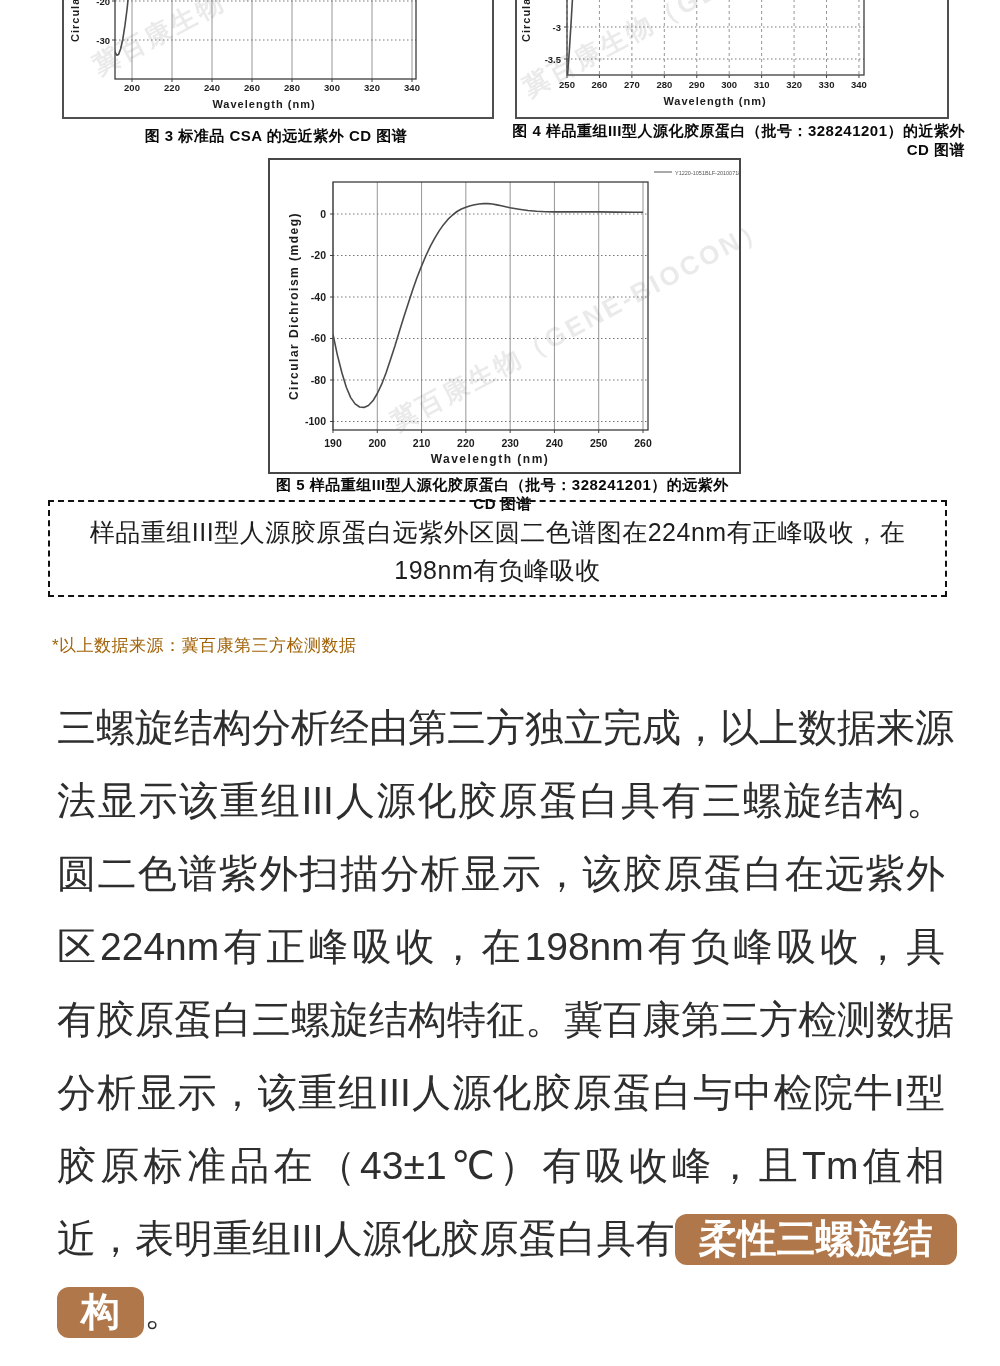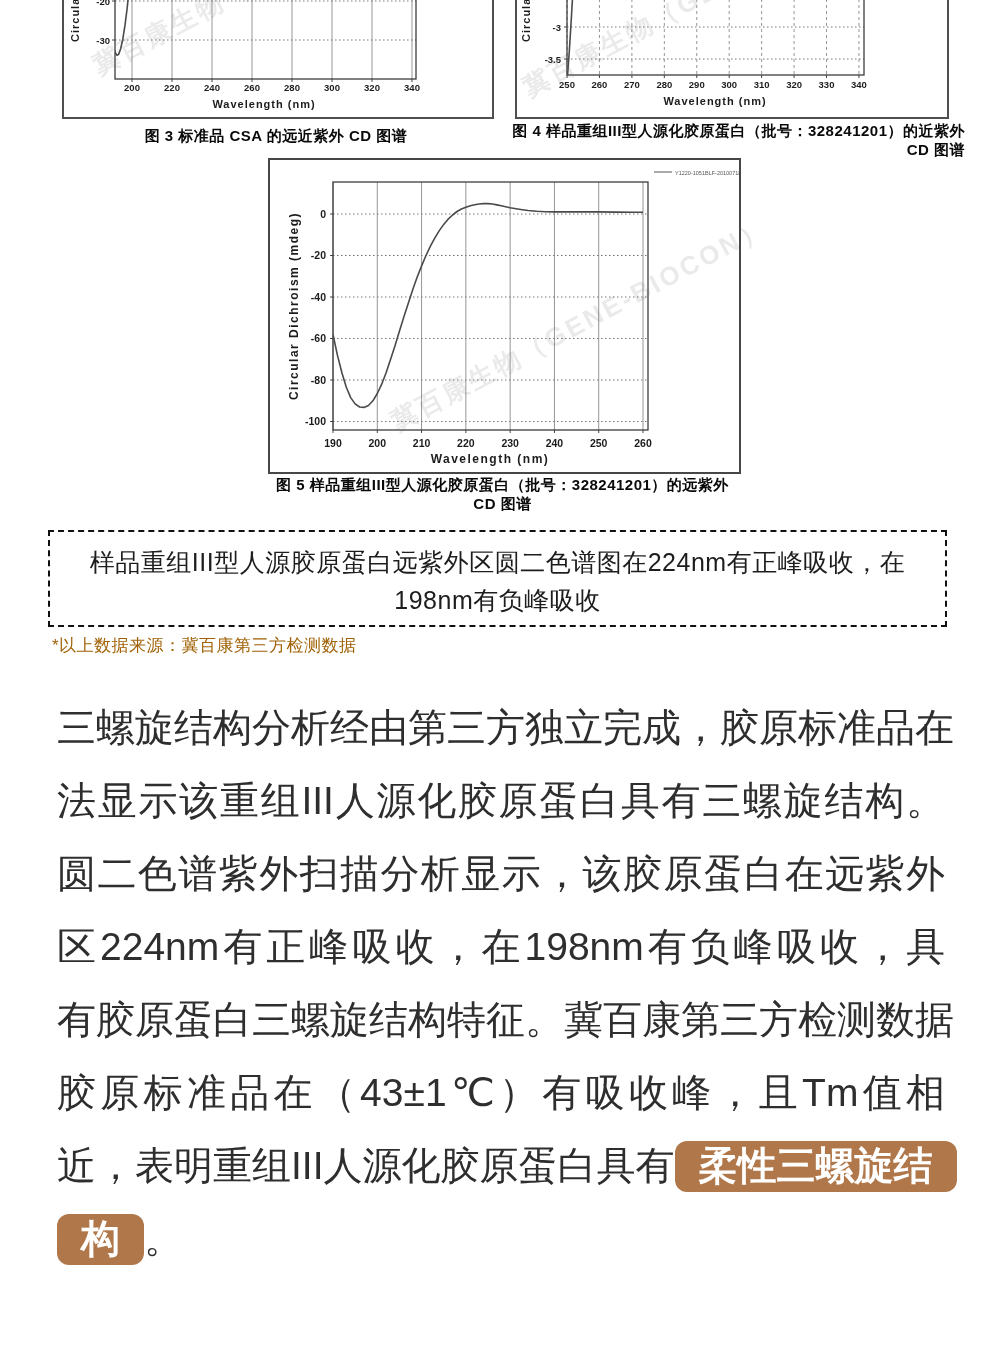--- a/index.html
+++ b/index.html
@@ -12,21 +12,21 @@
   .figure svg{display:block;}
   .tick{font-family:"Liberation Sans",sans-serif;font-weight:bold;font-size:9.5px;fill:#1c1c1c;}
   #fig5-svg .tick{font-size:10.5px;}
   .axis-label{font-family:"Liberation Sans",sans-serif;font-weight:bold;font-size:11px;letter-spacing:1px;fill:#1c1c1c;}
   #fig5-svg .axis-label{font-size:12px;letter-spacing:1.5px;}
   .legend{font-family:"Liberation Sans",sans-serif;font-size:5.5px;fill:#555;}
   .fig-caption{position:absolute;text-align:center;font-weight:bold;font-size:15px;color:#0a0a0a;letter-spacing:0.5px;}
   #cap3{left:62px;top:127px;width:428px;}
   #cap4{left:495px;top:122px;width:470px;text-align:right;}
   #cap5{left:268px;top:476px;width:469px;}
-  .callout{position:absolute;left:48px;top:530px;width:899px;height:97px;box-sizing:border-box;
+  .callout{position:absolute;left:48px;top:500px;width:899px;height:97px;box-sizing:border-box;
            border:2px dashed #111;text-align:center;padding-top:11px;
            font-size:25px;line-height:38px;font-weight:500;color:#1d1d1d;letter-spacing:0.5px;}
   .footnote{position:absolute;left:52px;top:634px;font-size:17px;color:#a16207;letter-spacing:0.5px;}
   .paragraph{position:absolute;left:57px;top:691px;width:888px;}
   .pline{height:73px;line-height:73px;font-size:39px;color:#2e2e2e;white-space:nowrap;
          text-align:justify;text-align-last:justify;text-justify:inter-character;}
   .pline.last{text-align:left;text-align-last:auto;}
   .hl{background:var(--hl-bg,#b0784a);color:#fff;font-weight:bold;border-radius:12px;padding:3px 24px 5px;}
   .wm{position:absolute;color:rgba(115,115,115,0.15);font-size:26px;font-weight:bold;letter-spacing:3px;
       white-space:nowrap;transform:rotate(-28deg);transform-origin:left center;pointer-events:none;z-index:4;}
@@ -201,23 +201,24 @@
   <div class="fig-caption" id="cap5">图 5 样品重组III型人源化胶原蛋白（批号：328241201）的远紫外 CD 图谱</div>
 
   <div class="callout">
     <div>样品重组III型人源胶原蛋白远紫外区圆二色谱图在224nm有正峰吸收，在</div>
     <div>198nm有负峰吸收</div>
   </div>
 
   <div class="footnote">*以上数据来源：冀百康第三方检测数据</div>
 
   <div class="paragraph" id="paragraph">
-      <div class="pline"><span>三螺旋结构分析经由第三方独立完成，胶原标准品在</span></div>
+      <div class="pline"><span>三螺旋结构分析经由第三方独立完成，以上数据来源</span></div>
       <div class="pline"><span>法显示该重组III人源化胶原蛋白具有三螺旋结构。</span></div>
       <div class="pline"><span>圆二色谱紫外扫描分析显示，该胶原蛋白在远紫外</span></div>
       <div class="pline"><span>区224nm有正峰吸收，在198nm有负峰吸收，具</span></div>
       <div class="pline"><span>有胶原蛋白三螺旋结构特征。冀百康第三方检测数据</span></div>
+      <div class="pline"><span>分析显示，该重组III人源化胶原蛋白与中检院牛I型</span></div>
       <div class="pline"><span>胶原标准品在（43±1℃）有吸收峰，且Tm值相</span></div>
       <div class="pline"><span>近，表明重组III人源化胶原蛋白具有</span><span class="hl">柔性三螺旋结</span></div>
       <div class="pline last"><span class="hl">构</span><span>。</span></div>
     </div>
 
 </div>
 
 </body></html>

